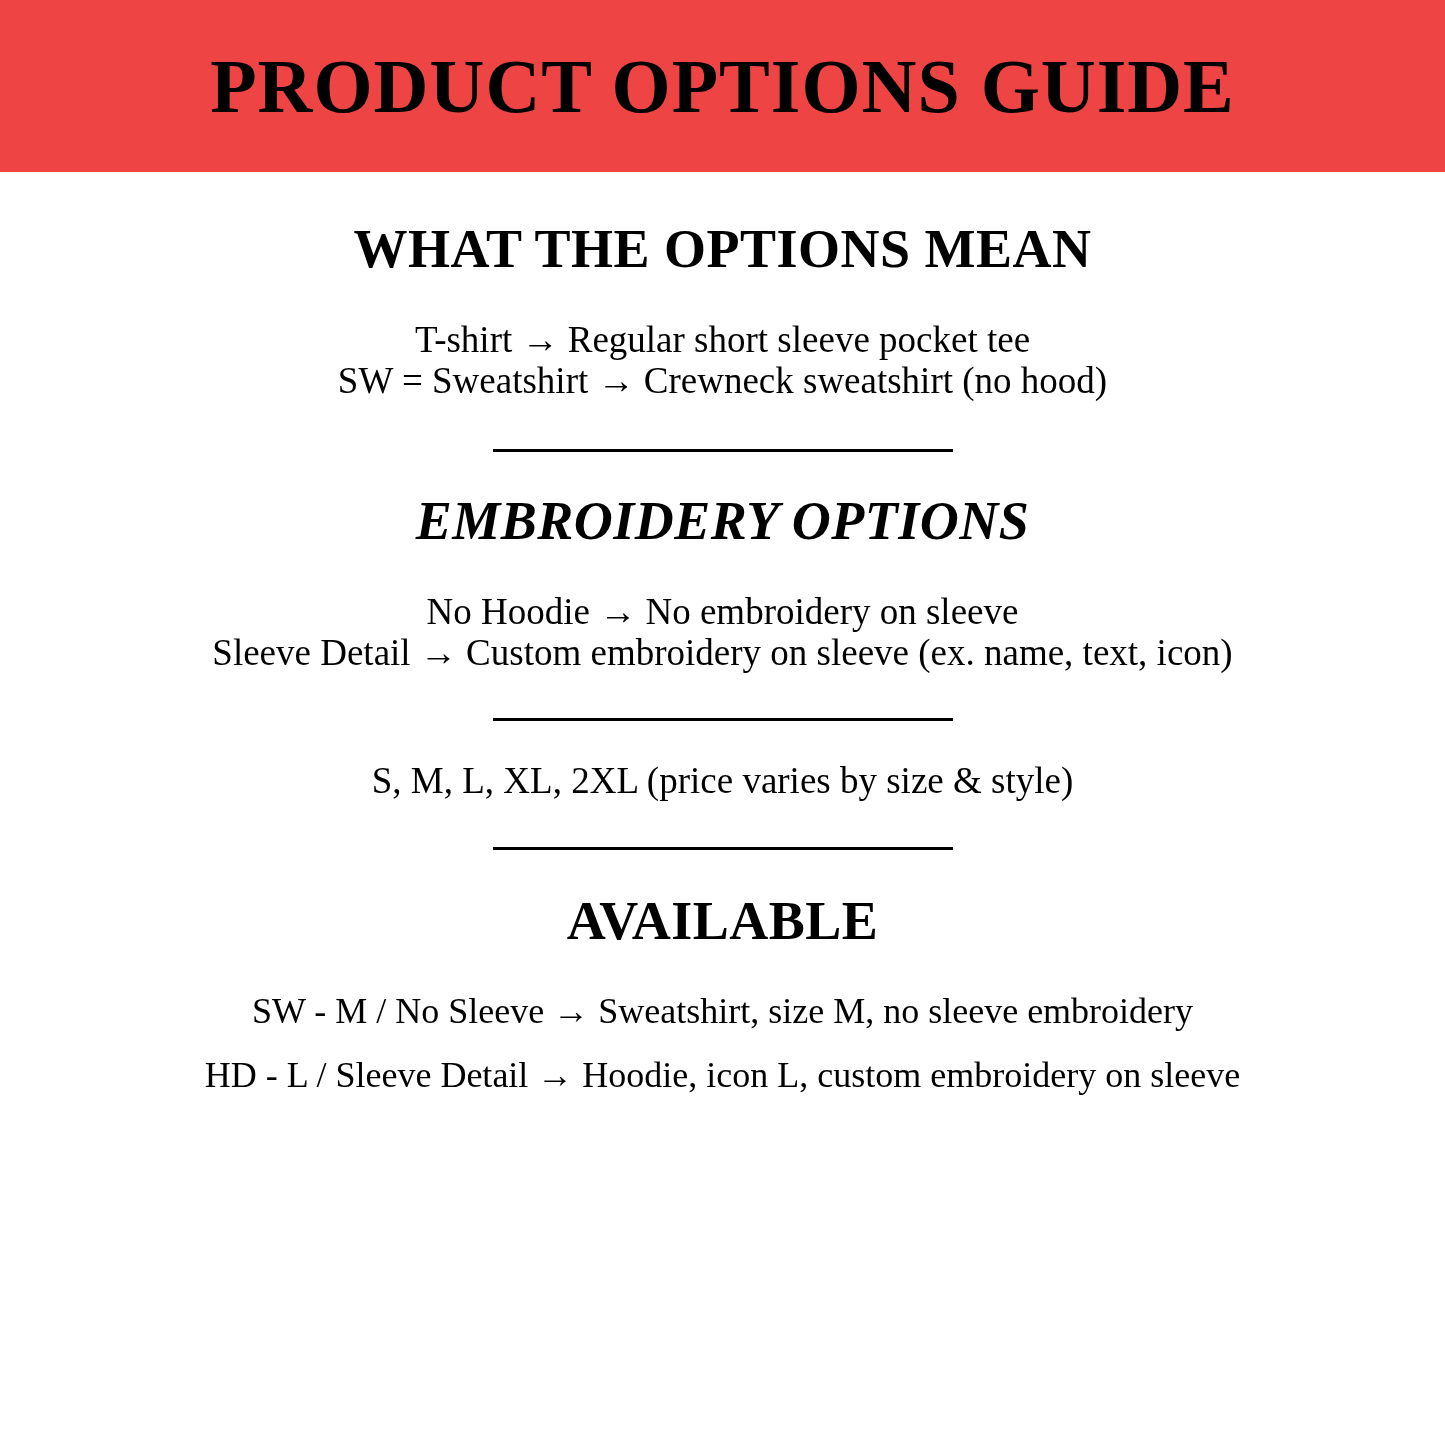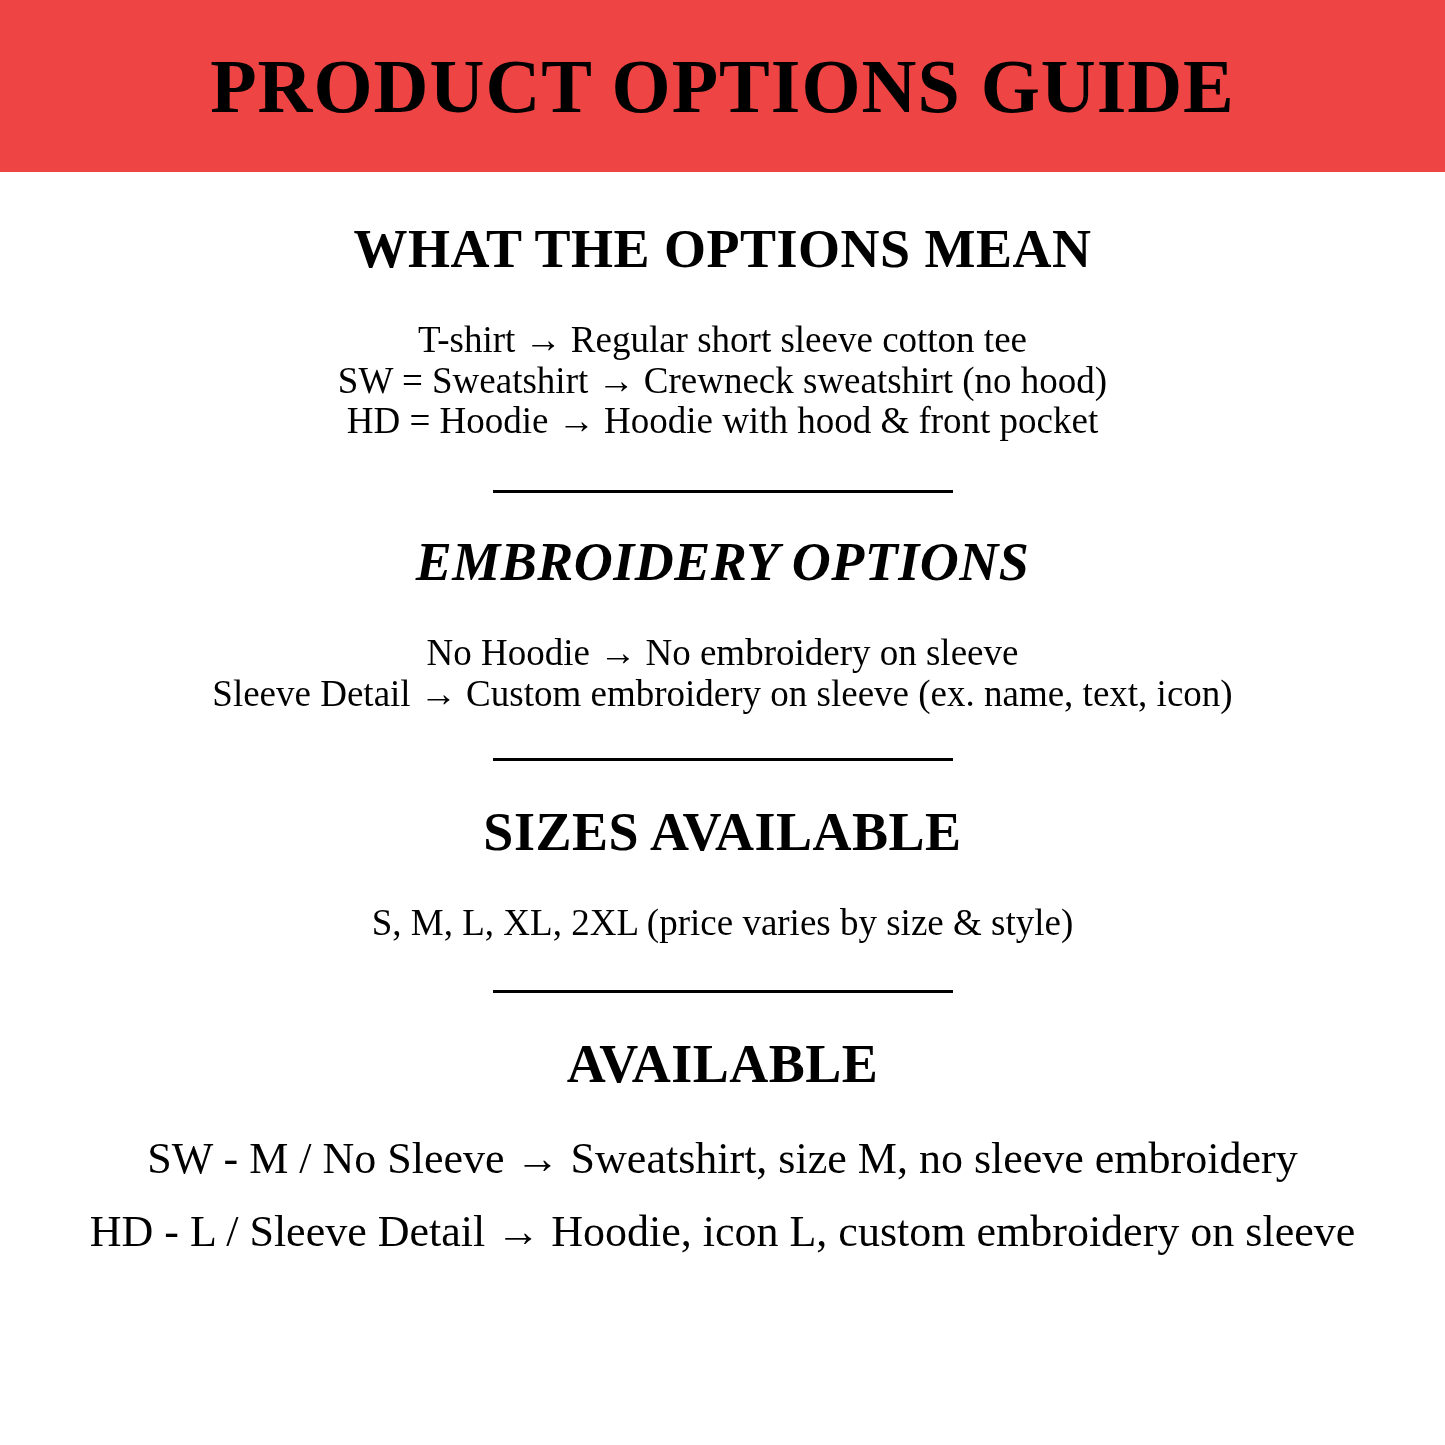--- a/index.html
+++ b/index.html
@@ -69,58 +69,56 @@
   .divider {
     width: 460px;
     height: 3px;
     background: #000000;
     margin-top: 46px;
   }
   .div1 { margin-top: 48px; }
   .div2 { margin-top: 44px; }
   .div3 { margin-top: 46px; }
   .example-line {
-    font-size: 44px;
+    font-size: 36px;
     text-align: left;
     line-height: 1.1;
     margin-top: 24px;
     white-space: nowrap;
   }
   .example-line.first { margin-top: 40px; }
 </style>
 </head>
 <body>
 
 <div class="page">
 
   <div class="header-band">
     <div class="header-title">PRODUCT OPTIONS GUIDE</div>
   </div>
 
   <div class="content">
 
     <div class="section">
       <div class="section-title sec1-title">WHAT THE OPTIONS MEAN</div>
-      <div class="line first">T-shirt → Regular short sleeve cotton tee</div>
+      <div class="line first">T-shirt → Regular short sleeve pocket tee</div>
       <div class="line">SW = Sweatshirt → Crewneck sweatshirt (no hood)</div>
-      <div class="line">HD = Hoodie → Hoodie with hood &amp; front pocket</div>
     </div>
 
     <div class="divider div1"></div>
 
     <div class="section">
       <div class="section-title sec2-title">EMBROIDERY OPTIONS</div>
       <div class="line first">No Hoodie → No embroidery on sleeve</div>
       <div class="line">Sleeve Detail → Custom embroidery on sleeve (ex. name, text, icon)</div>
     </div>
 
     <div class="divider div2"></div>
 
     <div class="section">
-      <div class="section-title sec3-title">SIZES AVAILABLE</div>
       <div class="line first">S, M, L, XL, 2XL (price varies by size &amp; style)</div>
     </div>
 
     <div class="divider div3"></div>
 
     <div class="section">
       <div class="section-title sec4-title">AVAILABLE</div>
       <div class="example-line first">SW - M / No Sleeve → Sweatshirt, size M, no sleeve embroidery</div>
       <div class="example-line">HD - L / Sleeve Detail → Hoodie, icon L, custom embroidery on sleeve</div>
     </div>

